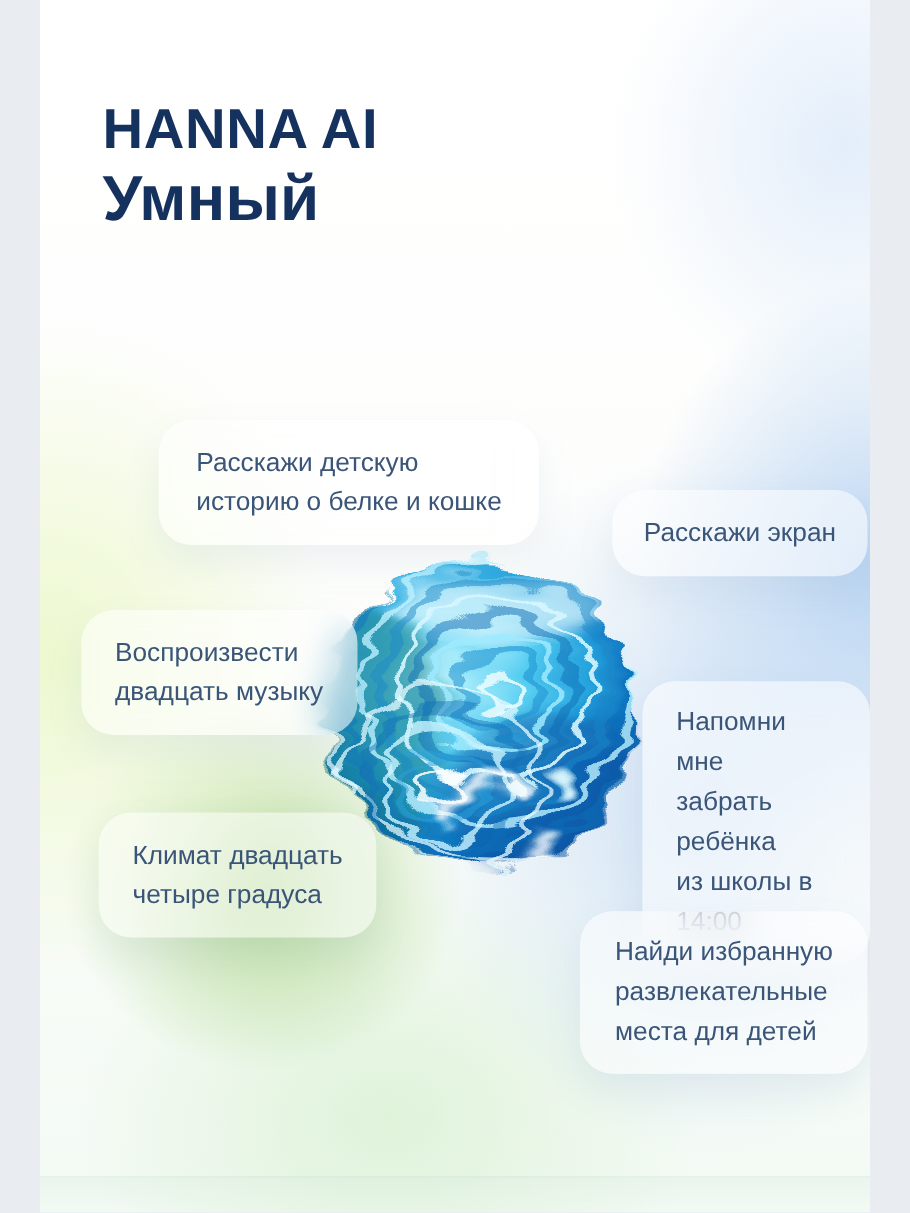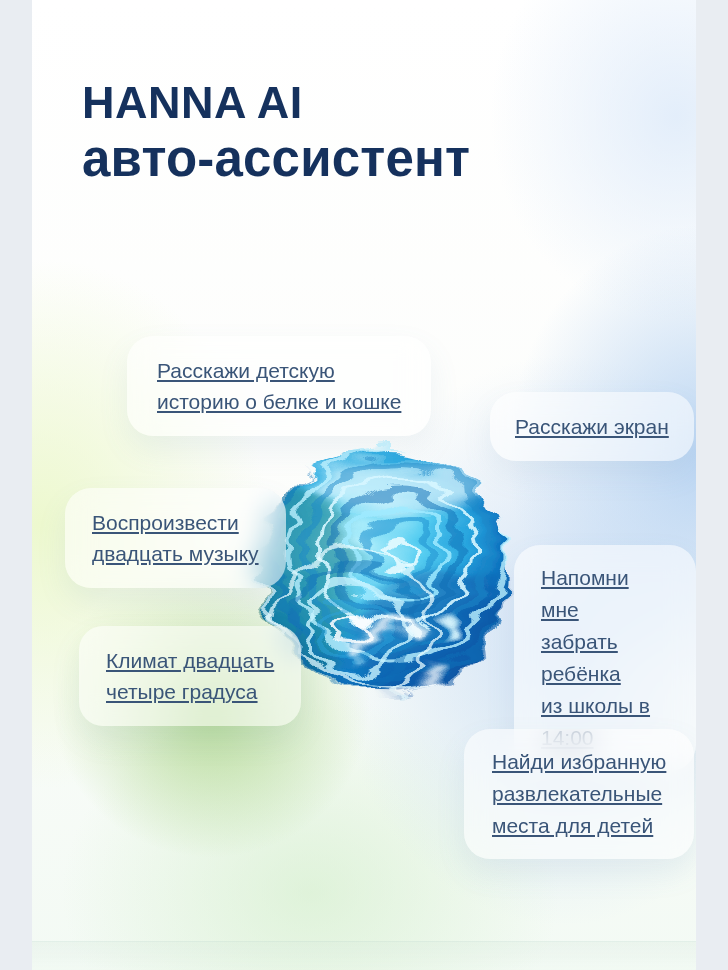--- a/index.html
+++ b/index.html
@@ -34,45 +34,44 @@
     position: absolute;
     background: rgba(255,255,255,0.55);
     -webkit-backdrop-filter: blur(14px);
     backdrop-filter: blur(14px);
     border-radius: 26px;
     color: #3a5578;
     font-size: 21px;
     line-height: 31px;
     white-space: pre-line;
     box-shadow: 0 14px 30px rgba(100,140,180,0.10);
-    text-decoration: underline;
   }
   .chip-story    { left: 95px;  top: 336px; padding: 19px 30px; }
   .chip-screen   { left: 458px; top: 392px; padding: 19px 25px; }
   .chip-music    { left: 33px;  top: 488px; padding: 19px 27px; }
   .chip-reminder { left: 482px; top: 545px; padding: 17px 27px; line-height: 32px; }
-  .chip-climate  { left: 47px;  top: 626px; padding: 19px 27px; border-radius: 24px; }
+  .chip-climate  { left: 47px;  top: 650px; padding: 19px 27px; }
   .chip-route    { left: 118px; top: 753px; padding: 19px 30px; }
   .chip-places   { left: 432px; top: 729px; padding: 17px 28px; line-height: 32px; }
 
   
   .bottom-seam {
     position: absolute; left: 0; top: 941px; width: 728px; height: 29px;
     border-top: 1px solid rgba(170,200,190,0.22);
     background: linear-gradient(180deg, rgba(214,232,220,0.30), rgba(240,248,244,0.10));
   }
 </style>
 </head>
 <body>
 
 <div class="stage">
 
   <div class="title-block">
     <div class="brand-line">HANNA AI</div>
-    <div class="subtitle-line">авто-ассистент</div>
+    <div class="subtitle-line">Умный</div>
   </div>
 
   <div class="orb-wrap">
     <svg viewBox="0 0 276 278" xmlns="http://www.w3.org/2000/svg">
       <defs>
         <radialGradient id="orbBase" cx="42%" cy="38%" r="68%">
           <stop offset="0" stop-color="#b4f0fc"></stop>
           <stop offset="0.33" stop-color="#55cdf1"></stop>
           <stop offset="0.62" stop-color="#27a4de"></stop>
           <stop offset="0.82" stop-color="#0f74c0"></stop>

